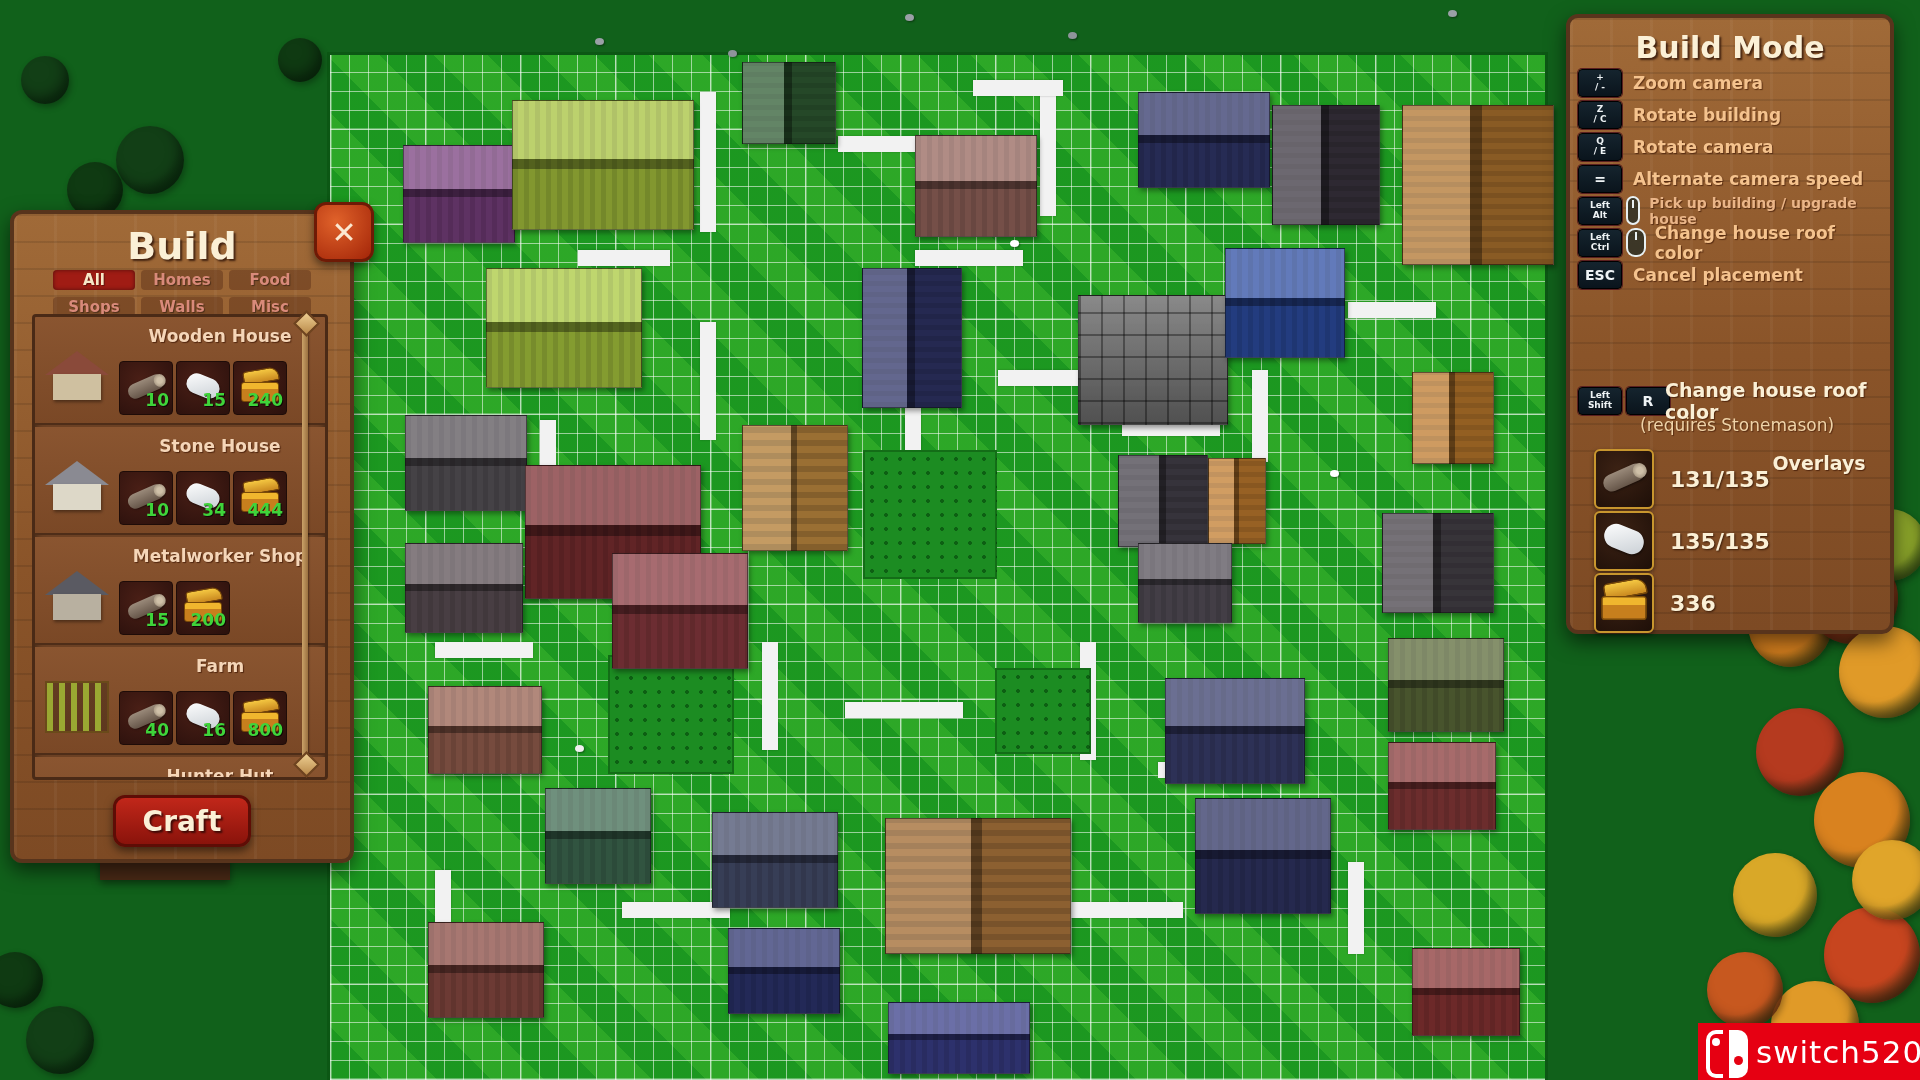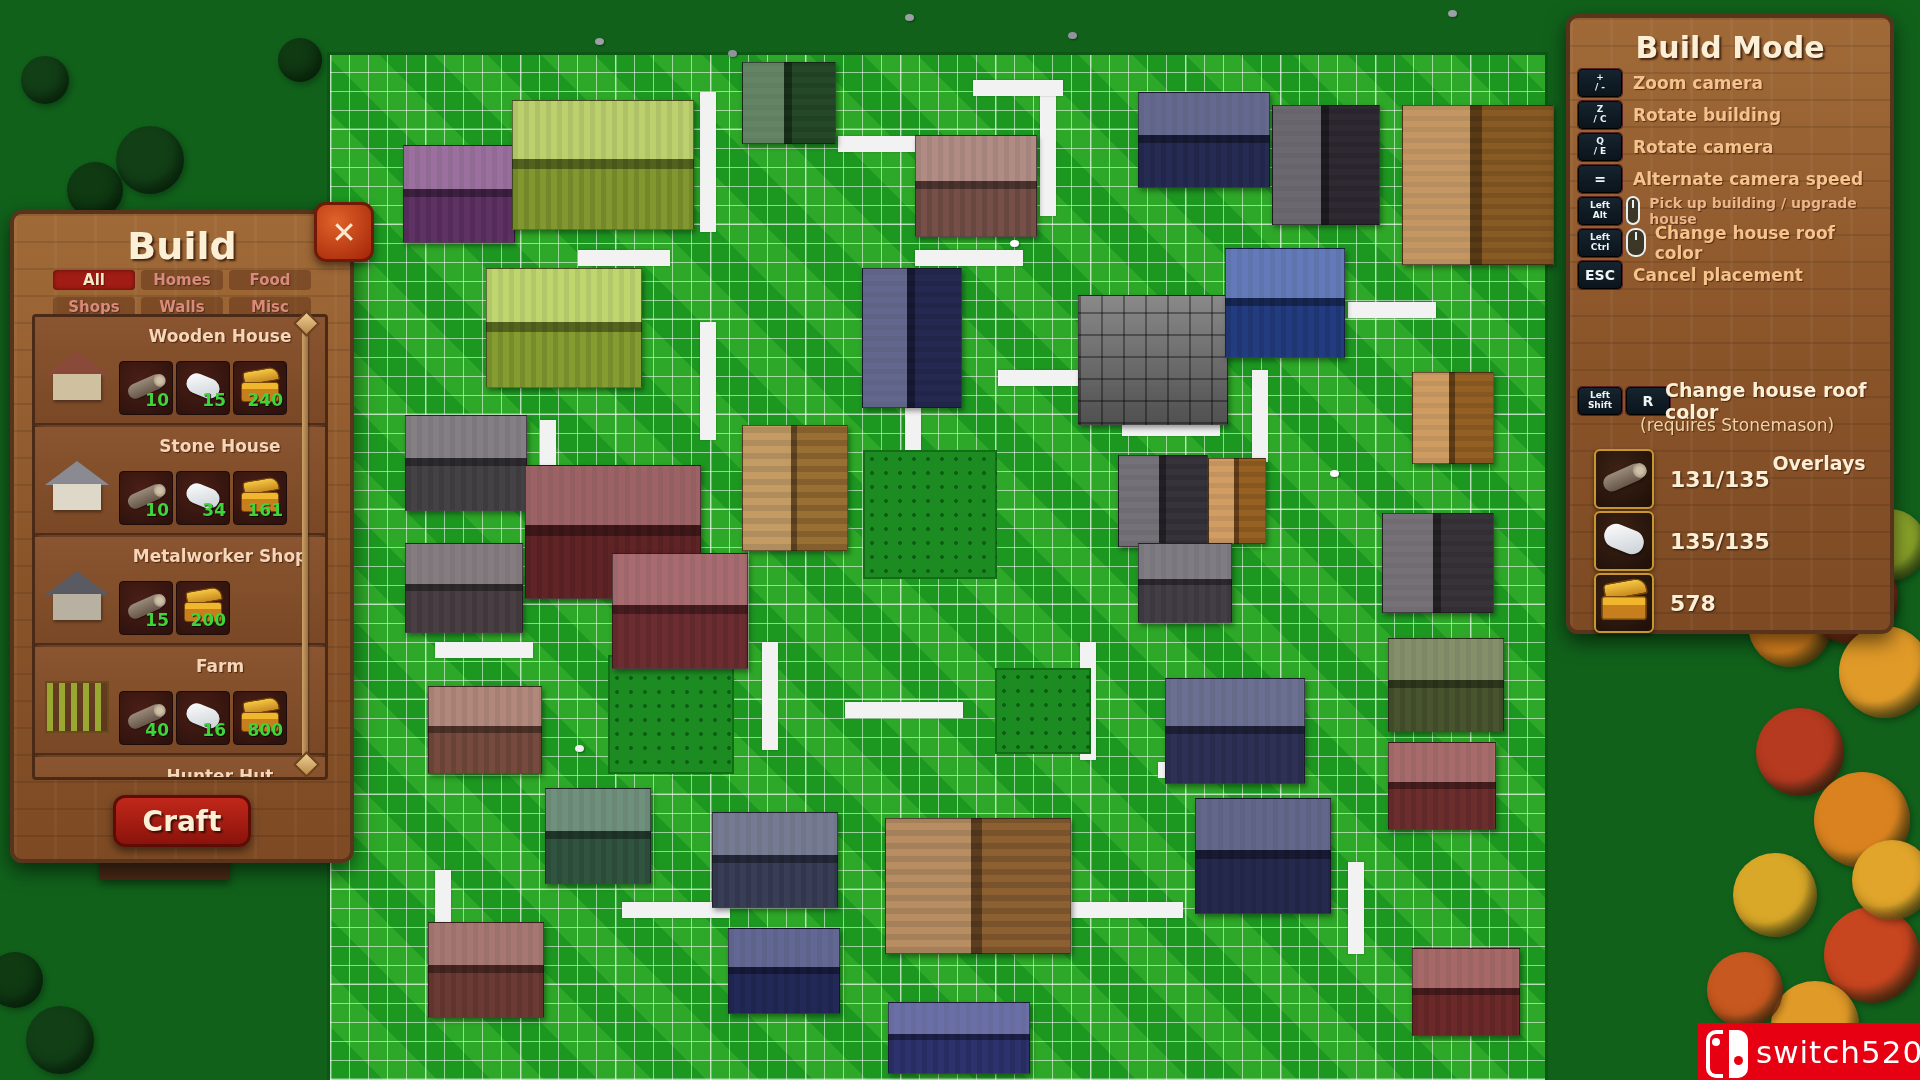--- a/index.html
+++ b/index.html
@@ -301,21 +301,21 @@
             </div>
             <div class="cost">
               <div class="icon-stone"></div>
               <div class="cost-num">34</div>
             </div>
             <div class="cost">
               <div class="icon-chest">
                 <div class="lid"></div>
                 <div class="base"></div>
               </div>
-              <div class="cost-num">161</div>
+              <div class="cost-num">444</div>
             </div>
           </div>
         </div>
         <div class="item">
           <div class="item-title">Metalworker Shop</div>
           <div class="thumb">
             <div class="roofT" style="background: rgb(90, 90, 98);"></div>
             <div class="wallT" style="background: rgb(184, 176, 160);"></div>
           </div>
           <div class="costs">
@@ -453,21 +453,21 @@
           </div>
           <div class="rval">135/135</div>
         </div>
         <div class="rrow">
           <div class="rframe">
             <div class="icon-chest">
               <div class="lid"></div>
               <div class="base"></div>
             </div>
           </div>
-          <div class="rval">578</div>
+          <div class="rval">336</div>
         </div>
       </div>
     <div id="overlays">
       <div id="overlayTitle">Overlays</div>
     </div>
   </div>
 
   <div id="watermark">
     <div id="swLogo">
       <span class="jl">

